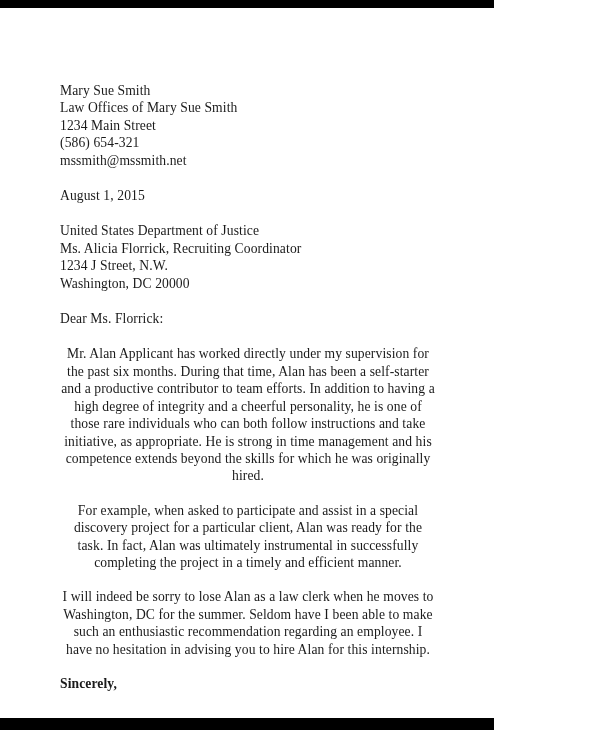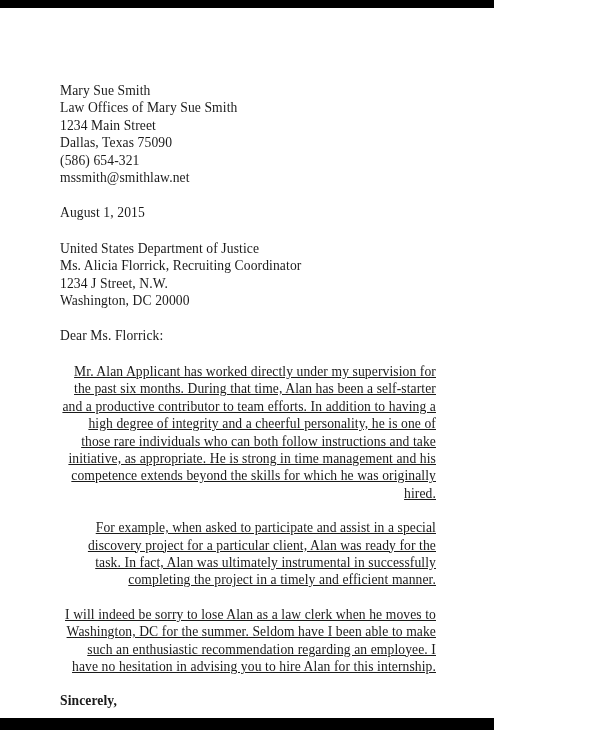--- a/index.html
+++ b/index.html
@@ -28,39 +28,38 @@
     position: absolute;
     top: 82px;
     left: 60px;
     right: 58px;
     font-size: 13.6px;
     line-height: 17.4px;
     letter-spacing: 0.1px;
   }
   .block { margin: 0 0 18px 0; }
   .block .line { white-space: nowrap; }
-  .para { margin: 0 0 17px 0; text-align: right; text-decoration: underline; }
+  .para { margin: 0 0 17px 0; text-align: center; }
   .single { margin: 0 0 18px 0; font-family: Liberation Serif, serif; }
   .closing { margin: 0 0 37px 0; font-weight: bold; }
 </style>
 </head>
 <body>
 
 <div class="page">
   <div class="bar bar-top"></div>
 
   <div class="content">
 
     <div class="block">
       <div class="line">Mary Sue Smith</div>
       <div class="line">Law Offices of Mary Sue Smith</div>
       <div class="line">1234 Main Street</div>
-      <div class="line">Dallas, Texas 75090</div>
       <div class="line">(586) 654-321</div>
-      <div class="line">mssmith@smithlaw.net</div>
+      <div class="line">mssmith@mssmith.net</div>
     </div>
 
     <div class="single">August 1, 2015</div>
 
     <div class="block">
       <div class="line">United States Department of Justice</div>
       <div class="line">Ms. Alicia Florrick, Recruiting Coordinator</div>
       <div class="line">1234 J Street, N.W.</div>
       <div class="line">Washington, DC 20000</div>
     </div>

